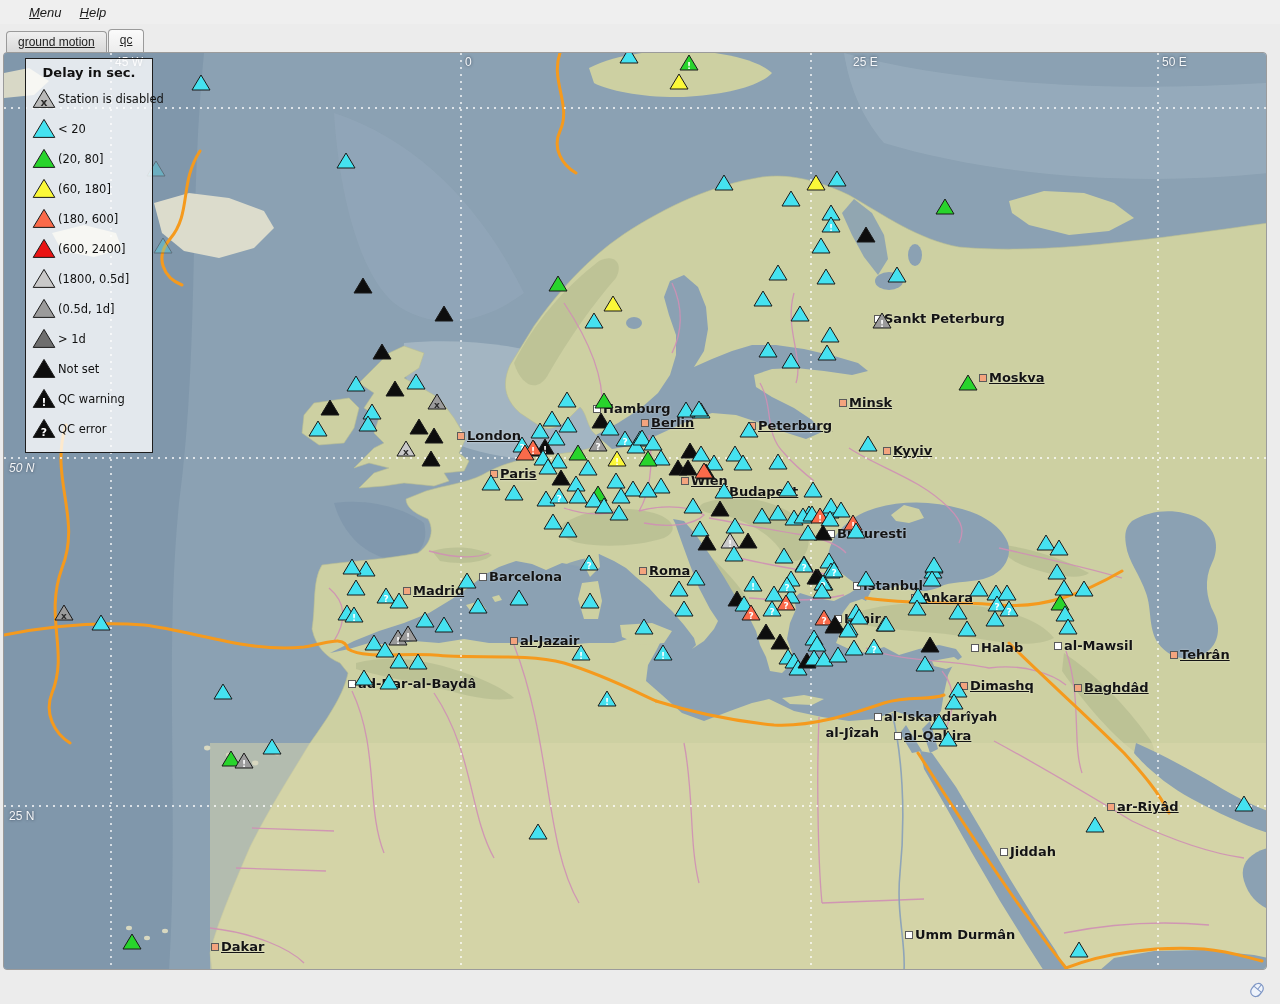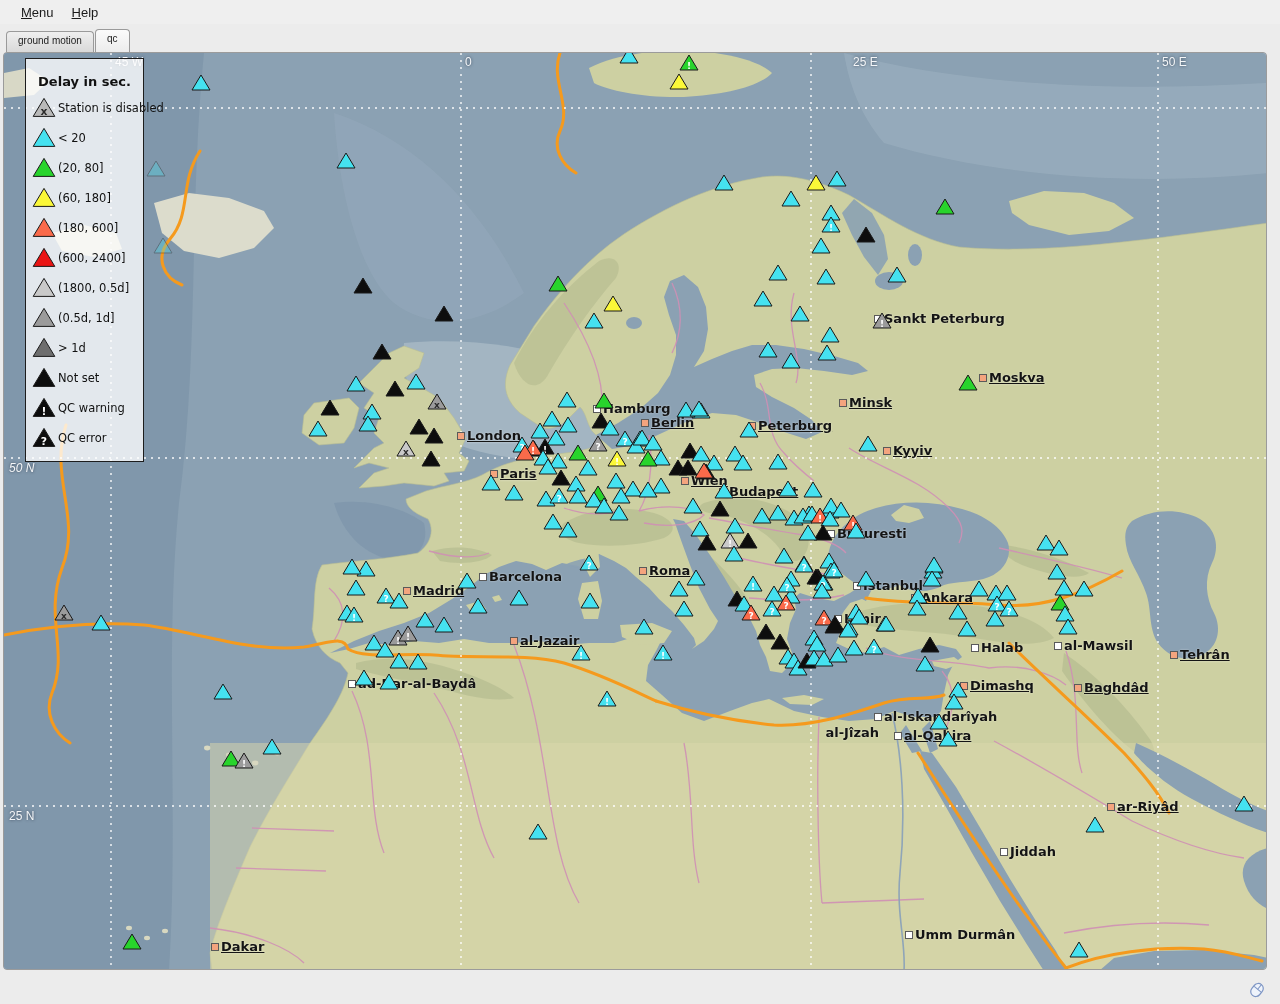--- a/index.html
+++ b/index.html
@@ -1,29 +1,29 @@
 <!DOCTYPE html>
 <html><head>
 <meta charset="utf-8">
 <style>
   * { margin:0; padding:0; box-sizing:border-box; }
   html,body { width:1280px; height:1004px; overflow:hidden; }
   body { background:#ececec; font-family:"Liberation Sans", sans-serif; position:relative; }
 
   
   .menubar { position:absolute; left:0; top:0; width:1280px; height:24px;
-             background:#efefef; display:flex; align-items:center; padding-left:12px; }
+             background:#efefef; display:flex; align-items:center; padding-left:20px;font-style:italic; }
   .menu-item { font-size:13px; color:#1a1a1a; padding:3px 9px; cursor:default; }
   .menu-item u { text-decoration:underline; }
 
   
   .tabbar { position:absolute; left:6px; top:29px; height:23px; display:flex; align-items:flex-end; }
-  .tab { font-size:10px; color:#222; padding:3px 11px 0 11px;
+  .tab { font-size:12px; color:#222; padding:3px 11px 0 11px;
          border:1px solid #9a9a9a; border-bottom:none; border-radius:4px 4px 0 0;
-         background:linear-gradient(#efefef,#d9d9d9); margin-right:1px; height:21px; }
+         background:linear-gradient(#efefef,#d9d9d9); margin-right:1px; height:21px;text-decoration:underline; }
   .tab.active { background:linear-gradient(#fbfbfb,#ececec); height:23px; position:relative; z-index:3; }
 
   
   .map-frame { position:absolute; left:3px; top:52px; width:1264px; height:918px;
                border:1px solid #9b9b9b; border-radius:4px; overflow:hidden;
                box-shadow:0 0 0 2px #f8f8f8 inset; background:#8ba1b3; z-index:2; }
   .map-frame svg.geo { position:absolute; left:0; top:0; }
 
   .overlay { position:absolute; left:0; top:0; width:100%; height:100%; pointer-events:none; }
 
@@ -34,22 +34,22 @@
   
   .city { position:absolute; }
   .city .sq { position:absolute; width:8px; height:8px; border:1px solid #5a5a5a; background:#ffffff; }
   .city .lbl { position:absolute; left:10px; top:-4px; font-family:"DejaVu Sans", sans-serif;
                font-weight:bold; font-size:13px; color:#141414; white-space:nowrap;
                text-shadow:0 0 2px rgba(255,255,255,.55); }
   .city.capital .lbl { text-decoration:underline; }
   .city .lbl.left { left:auto; right:10px; }
 
   
-  .legend { position:absolute; left:21px; top:5px; width:119px;
-            background:rgba(255,255,255,.78); border:1px solid #1d1d1d; padding:15px 6px 8px 6px; }
+  .legend { position:absolute; left:21px; top:5px; width:128px;
+            background:rgba(255,255,255,.78); border:1px solid #1d1d1d; padding:6px 6px 8px 6px; }
   .legend-title { font-family:"DejaVu Sans", sans-serif; font-weight:bold; font-size:13px;
                   color:#111; text-align:center; margin-bottom:4px; }
   .legend-row { display:flex; align-items:center; height:30px; }
   .legend-row svg { flex:0 0 26px; }
   .legend-row .txt { font-family:"DejaVu Sans", sans-serif; font-size:11.5px; color:#111; white-space:nowrap; }
 
   
   .statusbar { position:absolute; left:0; top:970px; width:1280px; height:34px; background:#ececec; }
   .mouse-icon { position:absolute; right:12px; top:10px; }
 </style>

